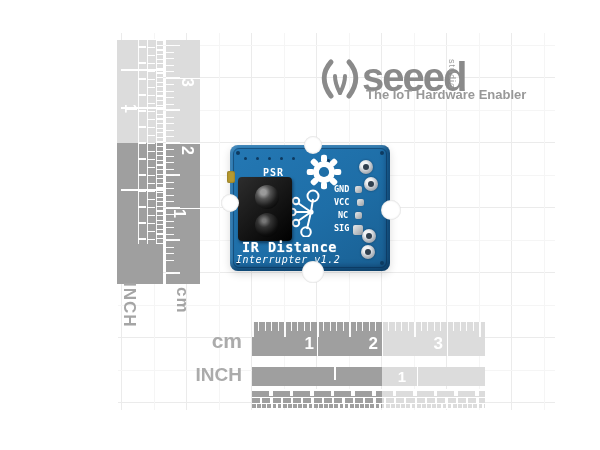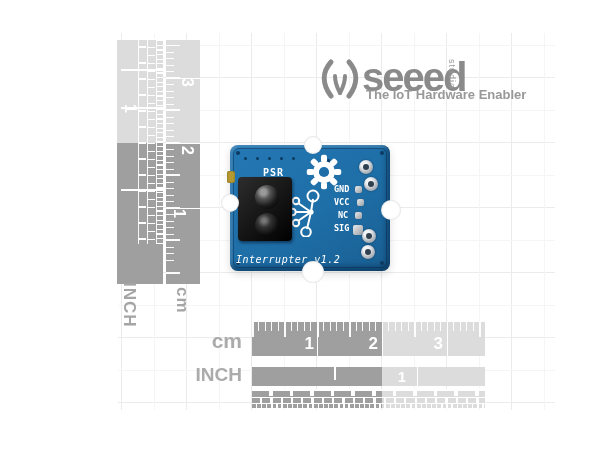--- a/index.html
+++ b/index.html
@@ -226,20 +226,21 @@
     <div class="pad-sm" style="left:125px;top:41px;"></div>
     <div class="pad-sm" style="left:127px;top:54px;"></div>
     <div class="pad-sm" style="left:125px;top:67px;"></div>
     <div class="pad-sm" style="left:123px;top:80px;width:10px;height:10px;"></div>
 
     <div class="ringpad" style="left:129px;top:15px;"></div>
     <div class="ringpad" style="left:134px;top:32px;"></div>
     <div class="ringpad" style="left:132px;top:84px;"></div>
     <div class="ringpad" style="left:131px;top:100px;"></div>
 
+    <div class="silk1">IR Distance</div>
     <div class="silk2">Interrupter v1.2</div>
 
     <div class="notch" style="left:74px;top:-9px;width:18px;height:18px;"></div>
     <div class="notch" style="left:72px;top:116px;width:22px;height:22px;"></div>
     <div class="notch" style="left:-9px;top:49px;width:18px;height:18px;"></div>
     <div class="notch" style="left:151px;top:55px;width:20px;height:20px;"></div>
   </div>
 
 </div>
 

